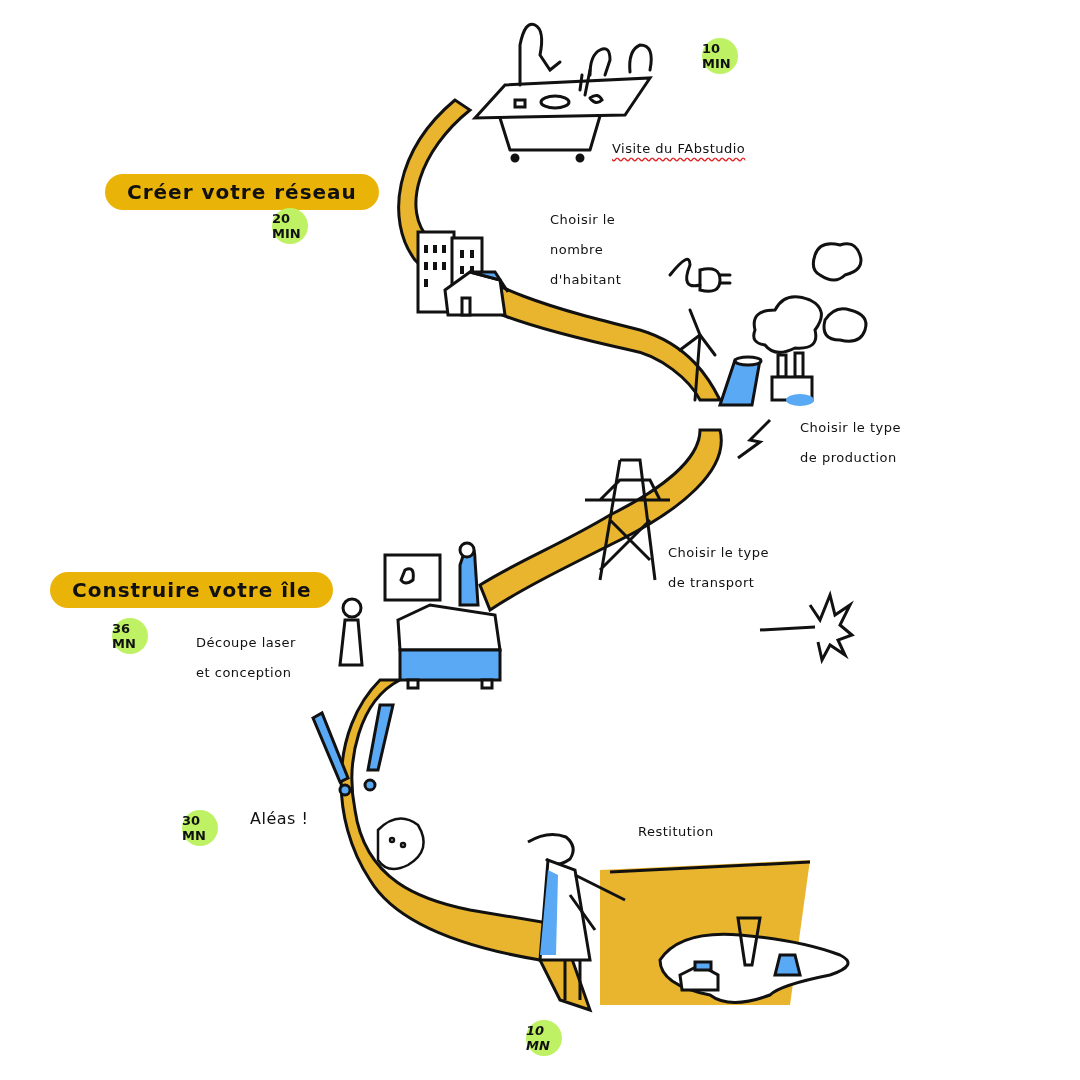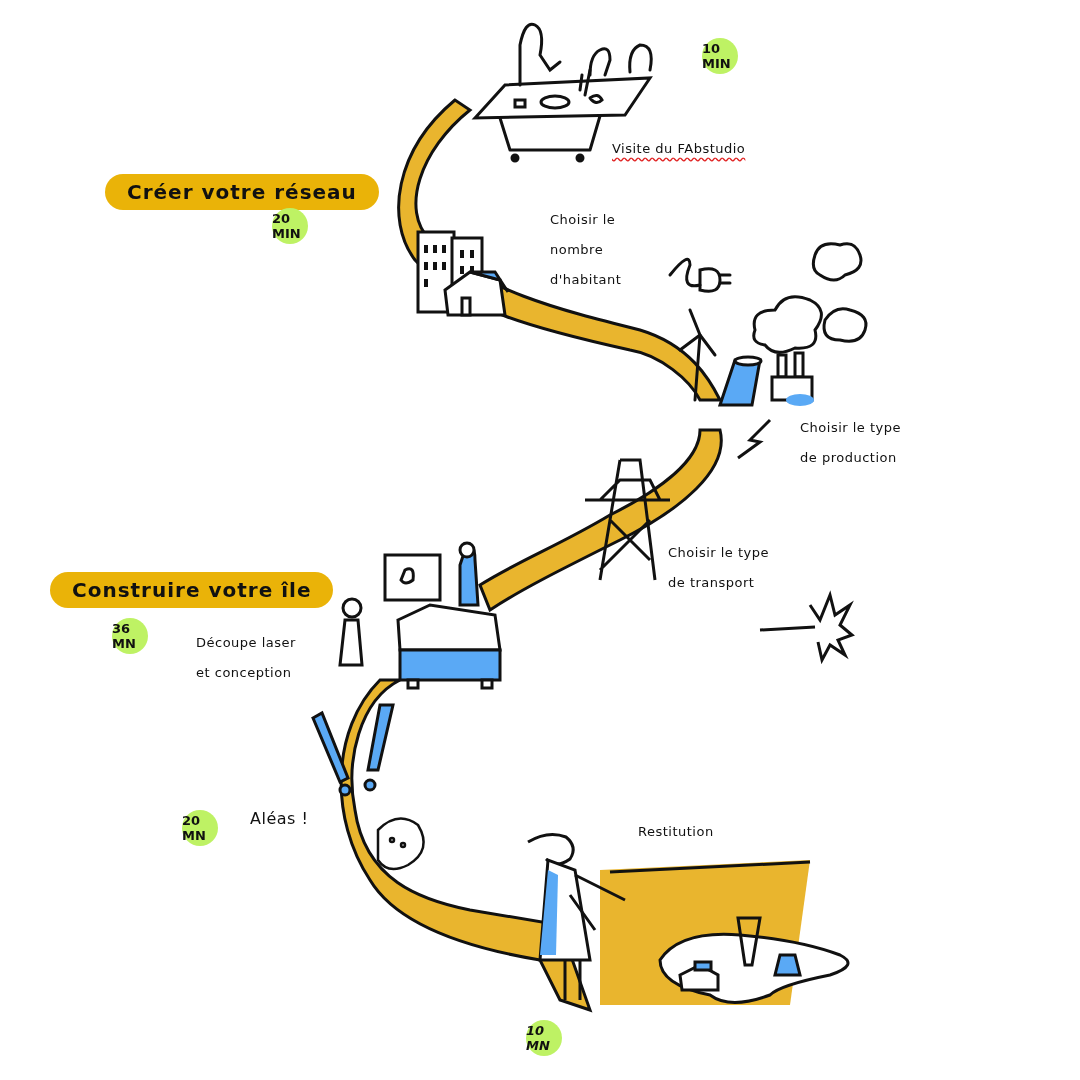--- a/index.html
+++ b/index.html
@@ -161,17 +161,17 @@
 
 <div class="label" style="left:800px; top:413px;">Choisir le type
 de production</div>
 
 <div class="label" style="left:668px; top:538px;">Choisir le type
 de transport</div>
 
 <div class="label" style="left:182px; top:628px;margin-left:14px;">Découpe laser
 et conception</div>
 
-<div class="badge" style="left:182px; top:810px;">20 MN</div>
+<div class="badge" style="left:182px; top:810px;">30 MN</div>
 <div class="label" style="left:250px; top:804px; font-size:16px;">Aléas !</div>
 
 <div class="label" style="left:638px; top:817px;">Restitution</div>
 <div class="badge" style="left:526px; top:1020px;font-style:italic;">10 MN</div>
 
 </body></html>

